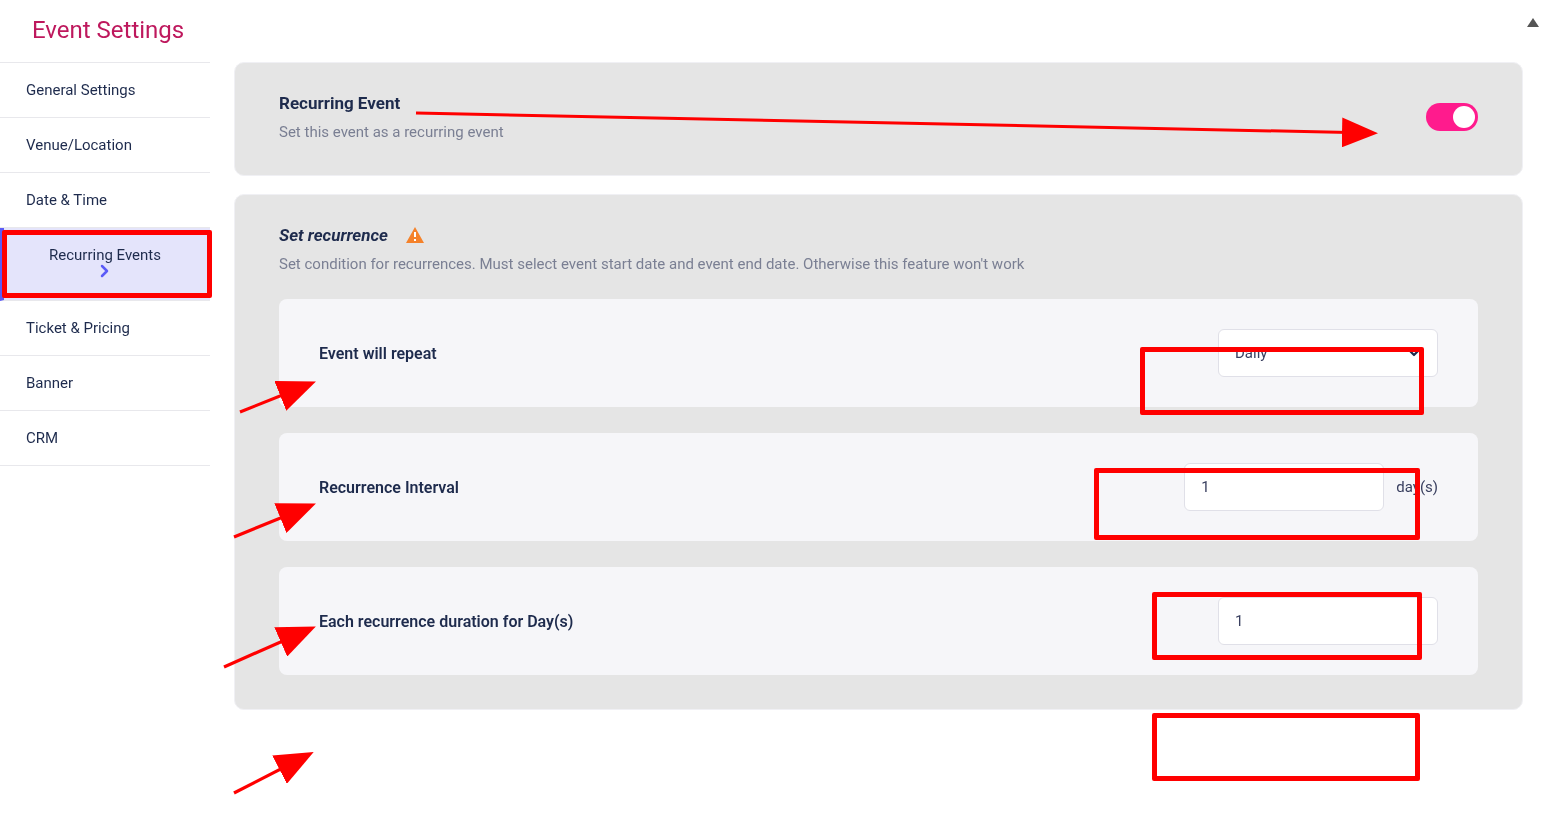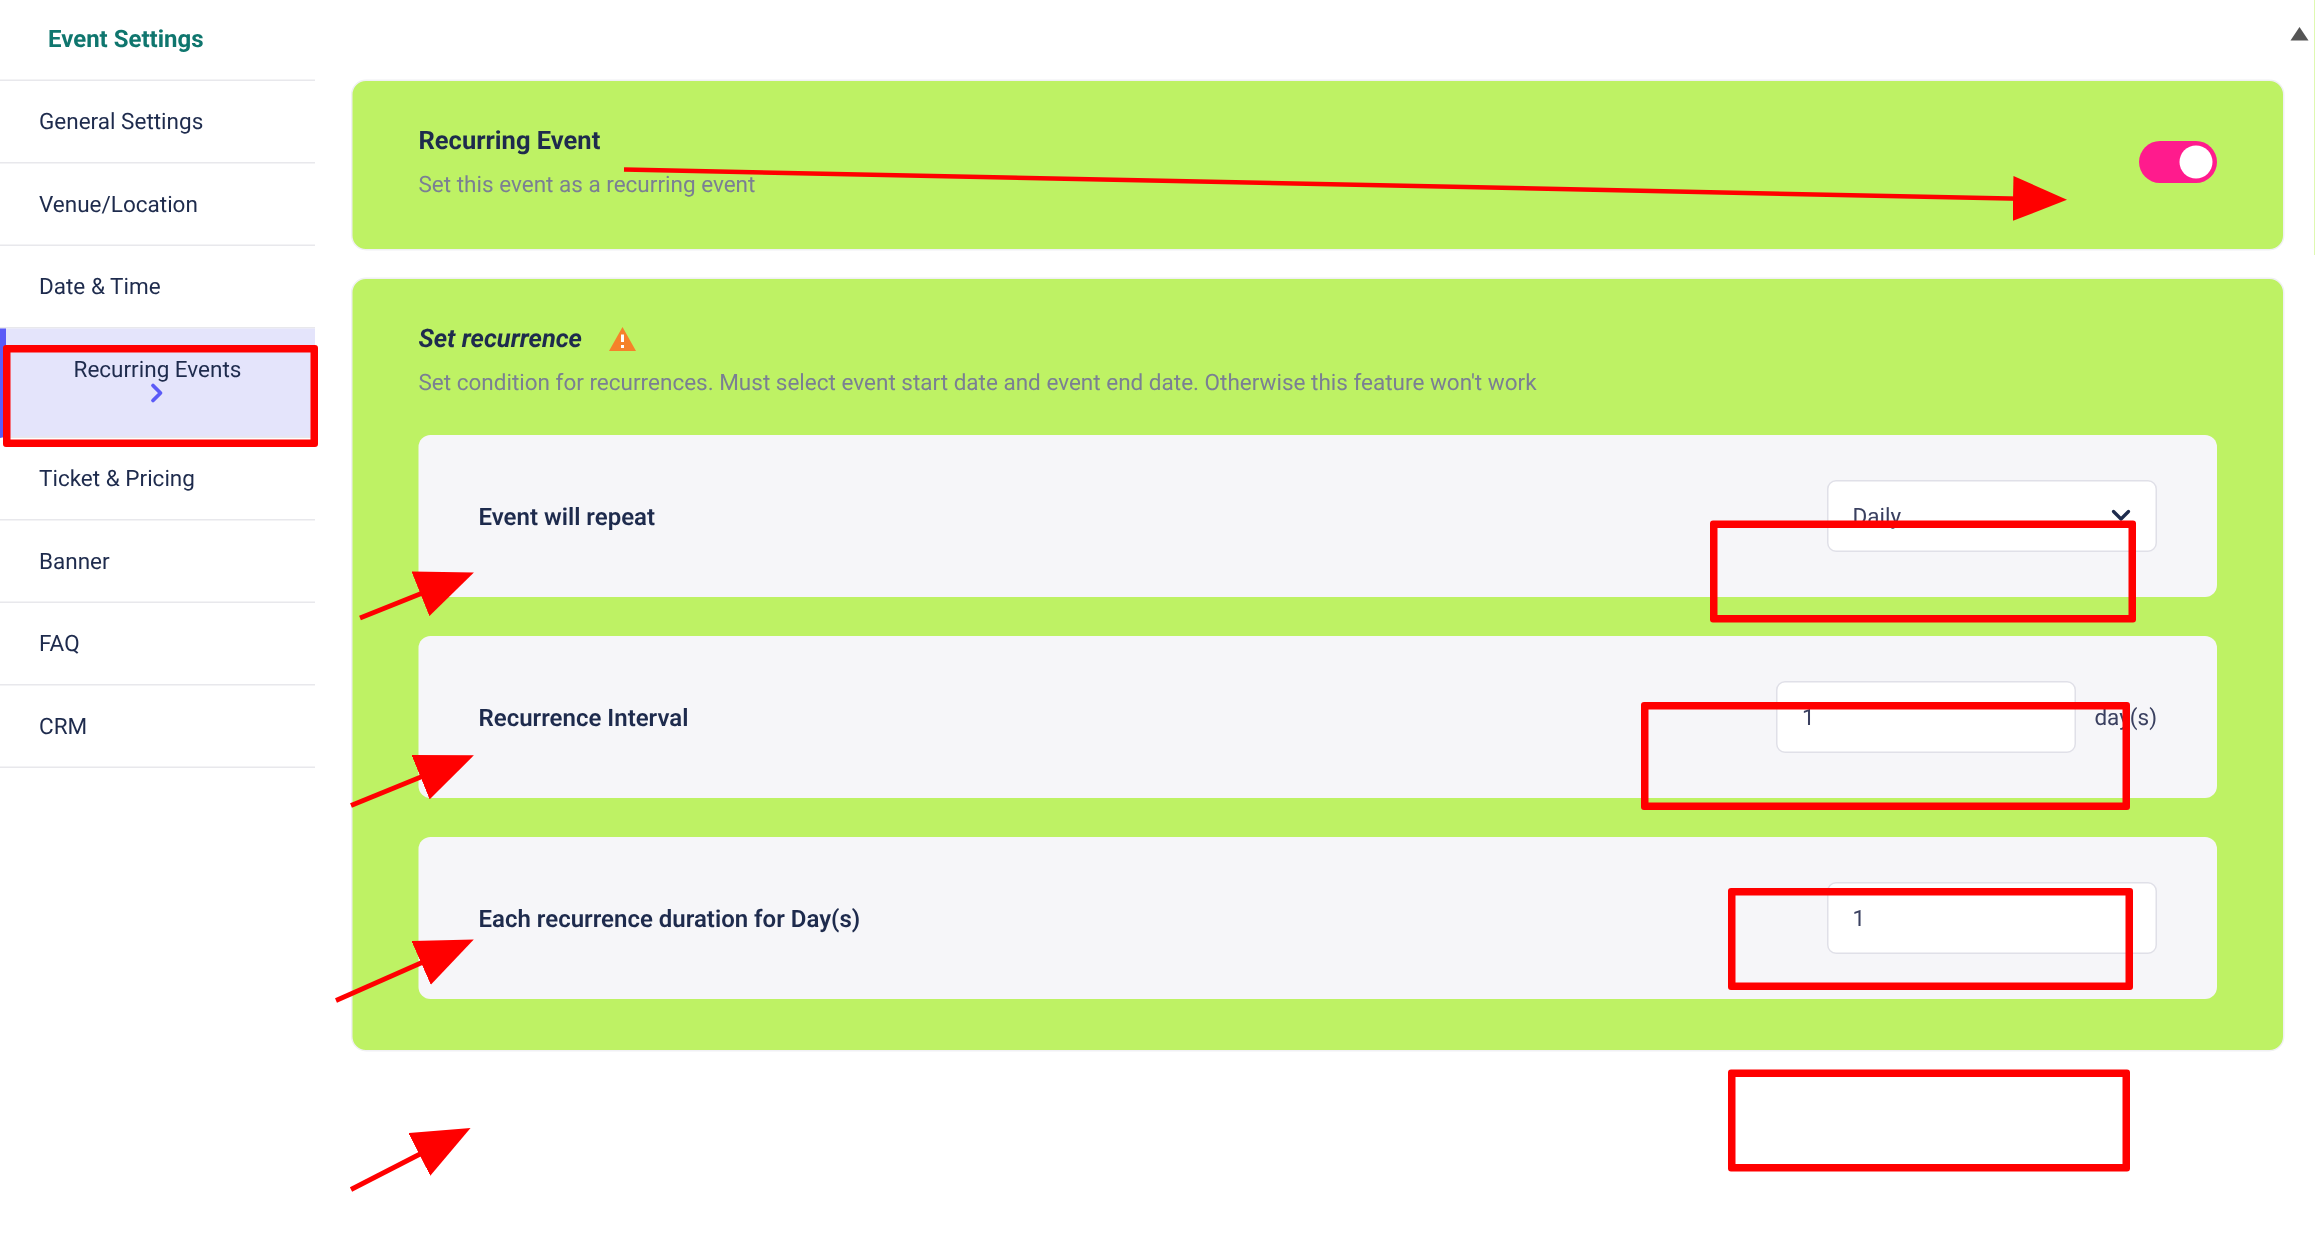--- a/index.html
+++ b/index.html
@@ -10,23 +10,23 @@
     body {
       font-family: -apple-system, BlinkMacSystemFont, "Segoe UI", Roboto, sans-serif;
       background: #fff;
       color: #1e2b4d;
       position: relative;
       width: 1543px;
       height: 826px;
       overflow: hidden;
     }
     .page-title {
-      font-size: 16px;
-      font-weight: 700;
-      color: #0f766e;
+      font-size: 24px;
+      font-weight: 400;
+      color: #be185d;
       padding: 16px 0 18px 32px;
     }
     .layout {
       display: flex;
       width: 100%;
     }
     .sidebar {
       width: 210px;
       flex-shrink: 0;
       border-top: 1px solid #e8e8ec;
@@ -49,21 +49,21 @@
       flex-direction: column;
     }
     .sidebar-item .chev {
       color: #5b5bf7;
     }
     .content {
       flex: 1;
       padding: 0 20px 0 24px;
     }
     .card {
-      background: #bef264;
+      background: #e5e5e5;
       border: 1px solid #f0f0f4;
       border-radius: 10px;
       padding: 30px 44px 34px 44px;
       margin-bottom: 18px;
       display: flex;
       align-items: center;
       justify-content: space-between;
     }
     .card-stack {
       display: block;
@@ -203,23 +203,20 @@
         <svg width="10" height="14" viewBox="0 0 10 14">
             <path d="M2 2 L7 7 L2 12" fill="none" stroke="#5b5bf7" stroke-width="2.5" stroke-linecap="round" stroke-linejoin="round"></path>
           </svg>
       </span>
     </div>
     <div class="sidebar-item">
       <span>Ticket &amp; Pricing</span>
     </div>
     <div class="sidebar-item">
       <span>Banner</span>
-    </div>
-    <div class="sidebar-item">
-      <span>FAQ</span>
     </div>
     <div class="sidebar-item">
       <span>CRM</span>
     </div>
   </div>
 
   <div class="content">
     <div class="card">
       <div>
         <h3>Recurring Event</h3>

